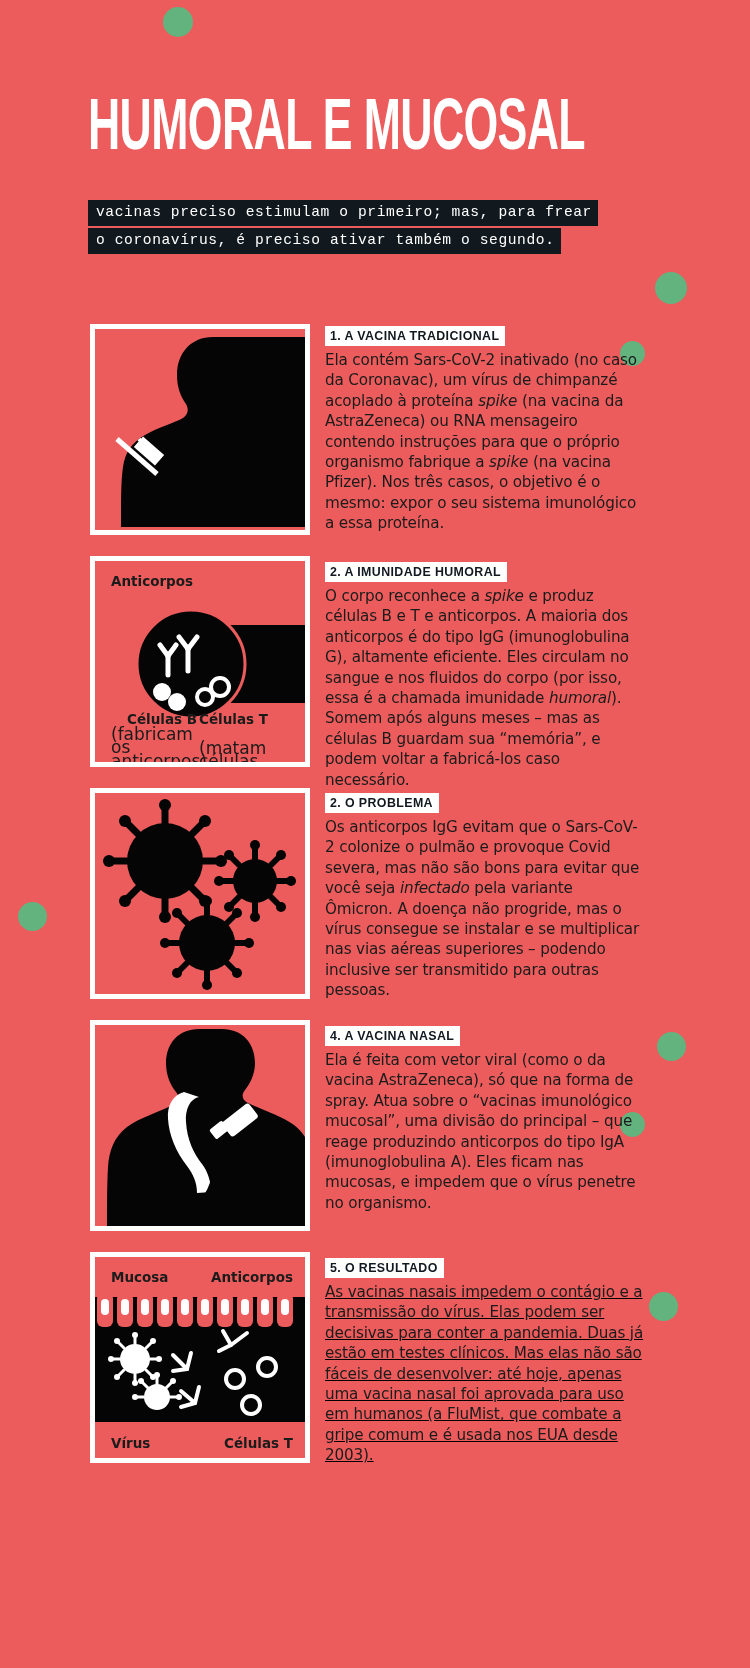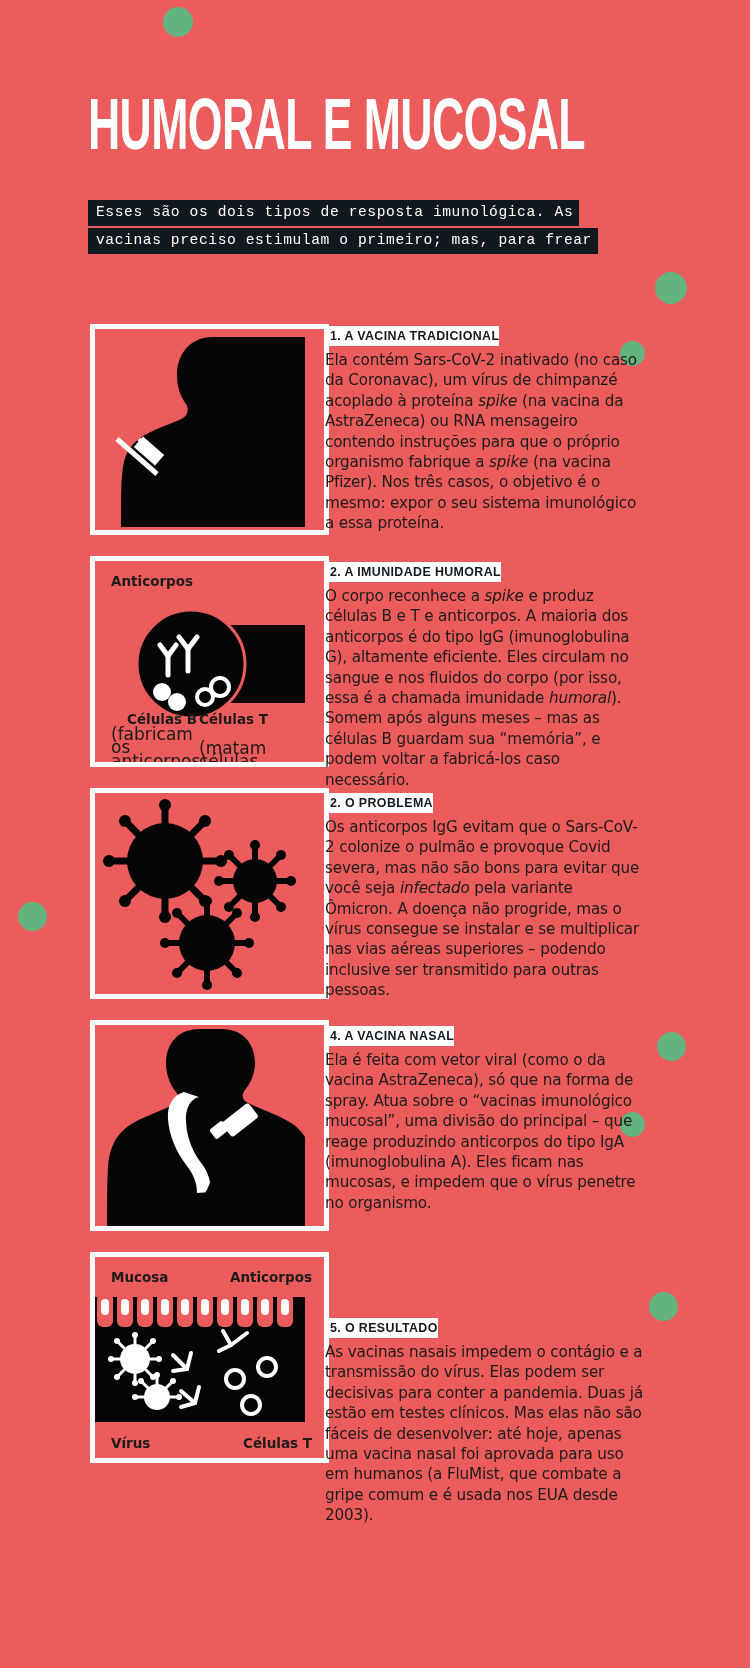--- a/index.html
+++ b/index.html
@@ -25,29 +25,29 @@
   .sub{position:absolute;left:88px;top:200px;width:580px;}
   .sub .ln{
     display:block;width:max-content;max-width:580px;
     background:#11191f;color:#ffffff;
     font-family:"Liberation Mono","DejaVu Sans Mono",monospace;
     font-size:14.6px;line-height:23px;
     padding:1px 6px 2px 8px;margin-bottom:2px;
     letter-spacing:.6px;white-space:pre;
   }
   .panel{
-    position:absolute;left:90px;width:239px;
+    position:absolute;left:90px;width:220px;
     border:5px solid #ffffff;box-sizing:border-box;
     background:#ec5c5c;overflow:hidden;
   }
   .text{position:absolute;left:325px;width:320px;}
   .tag{
     display:inline-block;background:#ffffff;color:#11191f;
     font-size:12.4px;font-weight:bold;letter-spacing:.4px;
-    padding:3px 0 3px 5px;margin-bottom:4px;
+    padding:3px 6px 3px 5px;margin-bottom:4px;
   }
   .body{
     color:#1b1b1b;font-size:15.2px;line-height:20.4px;
     font-family:"DejaVu Sans",sans-serif;letter-spacing:-.15px;
   }
   .body i{font-style:italic;text-align:right;}
 
   
   .plabel{
     position:absolute;color:#1b1b1b;font-weight:bold;
@@ -69,22 +69,22 @@
   <div class="dot" style="left:655px;top:272px;width:32px;height:32px;"></div>
   <div class="dot" style="left:620px;top:341px;width:25px;height:25px;"></div>
   <div class="dot" style="left:18px;top:902px;width:29px;height:29px;"></div>
   <div class="dot" style="left:657px;top:1032px;width:29px;height:29px;"></div>
   <div class="dot" style="left:620px;top:1112px;width:25px;height:25px;"></div>
   <div class="dot" style="left:649px;top:1292px;width:29px;height:29px;"></div>
 
   <div class="title">HUMORAL E MUCOSAL</div>
 
   <div class="sub">
-    <span class="ln">Esses são os dois tipos de resposta imunológica. As</span>
     <span class="ln">vacinas preciso estimulam o primeiro; mas, para frear</span>
+    <span class="ln">o coronavírus, é preciso ativar também o segundo.</span>
   </div>
 
   <div class="panel" style="top:324px;height:211px;">
     <svg width="210" height="201" viewBox="0 0 210 201">
       <path fill="#050505" d="M118 8c-22 0-36 16-36 38 0 13 4 22 9 29 3 5 2 11-3 14-9 5-26 10-38 17-14 8-20 18-22 32-2 13-2 35-2 60h184V8z"></path>
       <g stroke="#ffffff" stroke-width="5" fill="none">
         <line x1="22" y1="110" x2="62" y2="145"></line>
       </g>
       <rect x="40" y="115" width="28" height="14" fill="#ffffff" transform="rotate(41 54 122)"></rect>
       <line x1="44" y1="110" x2="52" y2="119" stroke="#ffffff" stroke-width="4"></line>
@@ -284,18 +284,18 @@
           <line x1="100" y1="106" x2="104" y2="90"></line>
           <line x1="100" y1="106" x2="86" y2="110"></line>
       </g>
       <circle cx="140" cy="82" r="9" fill="none" stroke="#ffffff" stroke-width="4"></circle>
       <circle cx="172" cy="70" r="9" fill="none" stroke="#ffffff" stroke-width="4"></circle>
       <circle cx="156" cy="108" r="9" fill="none" stroke="#ffffff" stroke-width="4"></circle>
     </svg>
     <div class="plabel" style="left:16px;top:178px;">Vírus</div>
     <div class="plabel" style="right:12px;top:178px;">Células T</div>
   </div>
-  <div class="text" style="top:1318px;">
+  <div class="text" style="top:1258px;text-decoration:underline;">
     <span class="tag">5. O RESULTADO</span>
     <div class="body">As vacinas nasais impedem o contágio e a transmissão do vírus. Elas podem ser decisivas para conter a pandemia. Duas já estão em testes clínicos. Mas elas não são fáceis de desenvolver: até hoje, apenas uma vacina nasal foi aprovada para uso em humanos (a FluMist, que combate a gripe comum e é usada nos EUA desde 2003).</div>
   </div>
 
 </div>
 
 </body></html>

